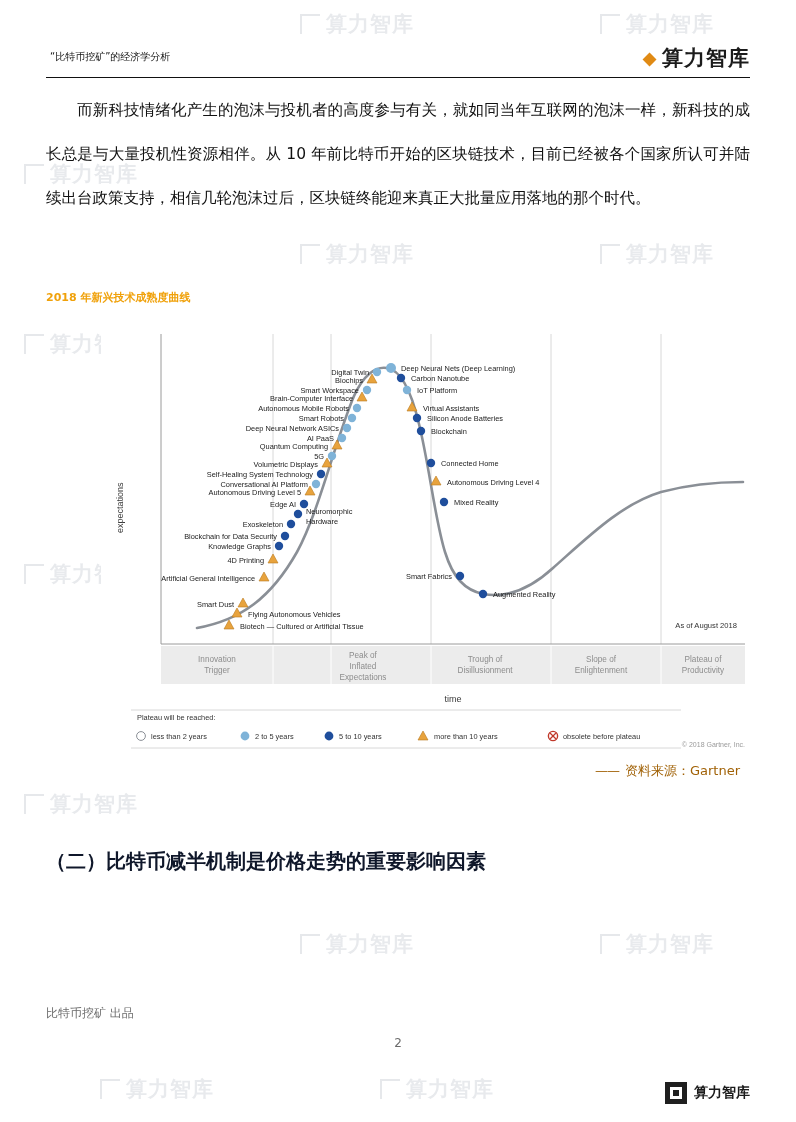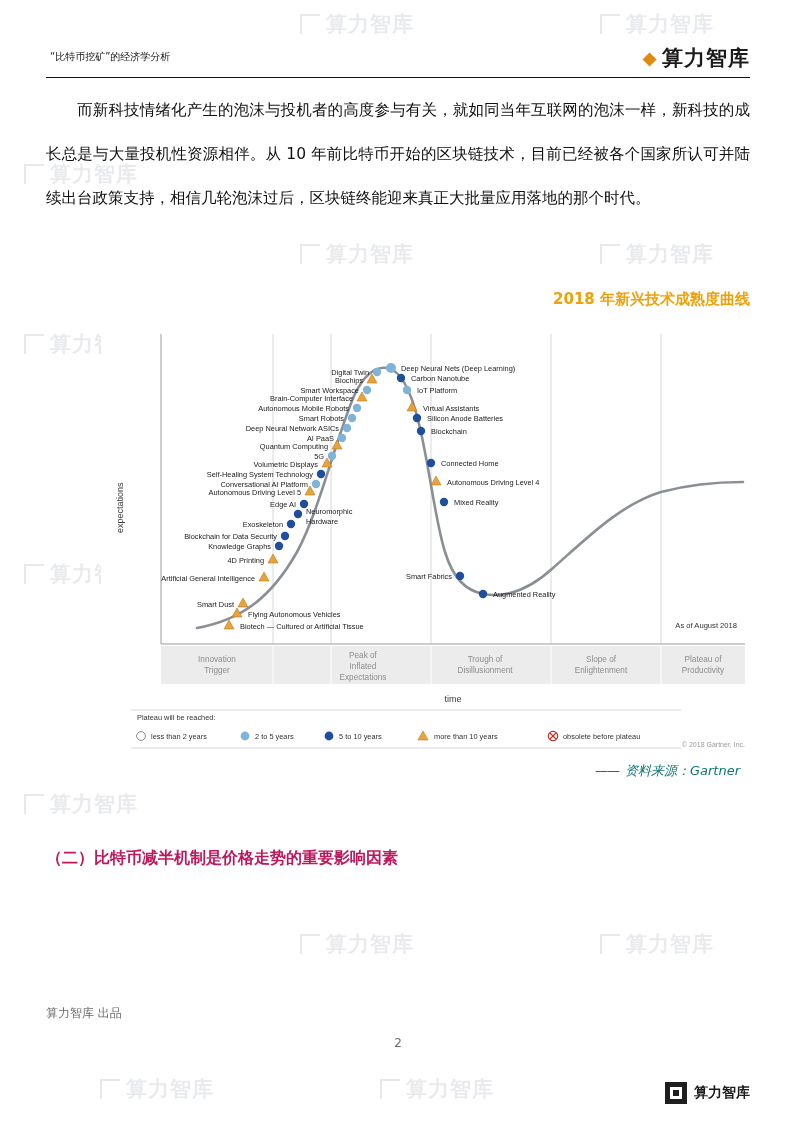--- a/index.html
+++ b/index.html
@@ -61,43 +61,42 @@
     font-size:15.5px;
     line-height:44px;
     color:#111;
     text-align:justify;
     font-family:"DejaVu Sans", sans-serif;
   }
   .p1{top:88px;}
   .indent{display:inline-block;width:2em;}
   .section-head{
     position:absolute;left:46px;right:46px;top:848px;
-    font-size:16px;font-weight:bold;color:#be185d;
+    font-size:20px;font-weight:bold;color:#0f172a;
     font-family:"DejaVu Sans", sans-serif;
   }
   .p2{top:886px;}
   
   .figure{
     position:absolute;left:46px;top:290px;width:704px;height:510px;
   }
   .fig-title{
-    position:absolute;left:0;right:0;top:0;text-align:right;
-    font-size:15px;font-weight:bold;color:#f0a10a;
+    position:absolute;left:0;right:0;top:0;text-align:left;
+    font-size:11px;font-weight:bold;color:#f0a10a;
     font-family:"DejaVu Sans", sans-serif;
   }
   .chart{
     position:absolute;left:55px;top:38px;width:650px;height:425px;
     background:#fff;
   }
   .chart svg{display:block;}
   .source{
     position:absolute;right:10px;top:472px;
-    font-size:13px;color:#0f766e;
-    font-family:"DejaVu Sans", sans-serif;
-    font-style:italic;
+    font-size:13px;color:#a16207;
+    font-family:"DejaVu Sans", sans-serif;
   }
   .source .dash{letter-spacing:-1px;margin-right:6px;}
   
   .foot-left{
     position:absolute;left:46px;top:1005px;
     font-size:12px;color:#6b6b6b;
     font-family:"DejaVu Sans", sans-serif;
   }
   .foot-page{
     position:absolute;left:0;right:0;top:1036px;text-align:center;
@@ -344,20 +343,20 @@
         <text class="credit" x="644" y="419" text-anchor="end">© 2018 Gartner, Inc.</text>
       </svg>
     </div>
 
     <div class="source"><span class="dash">——</span><span>资料来源：Gartner</span></div>
   </div>
 
   <div class="section-head">（二）比特币减半机制是价格走势的重要影响因素</div>
 
 
-  <div class="foot-left">算力智库  出品</div>
+  <div class="foot-left">比特币挖矿  出品</div>
   <div class="foot-page">2</div>
   <div class="foot-brand">
     <span class="qr"></span>
     <span class="fb-text">算力智库</span>
   </div>
 
 </div>
 
 </body></html>

